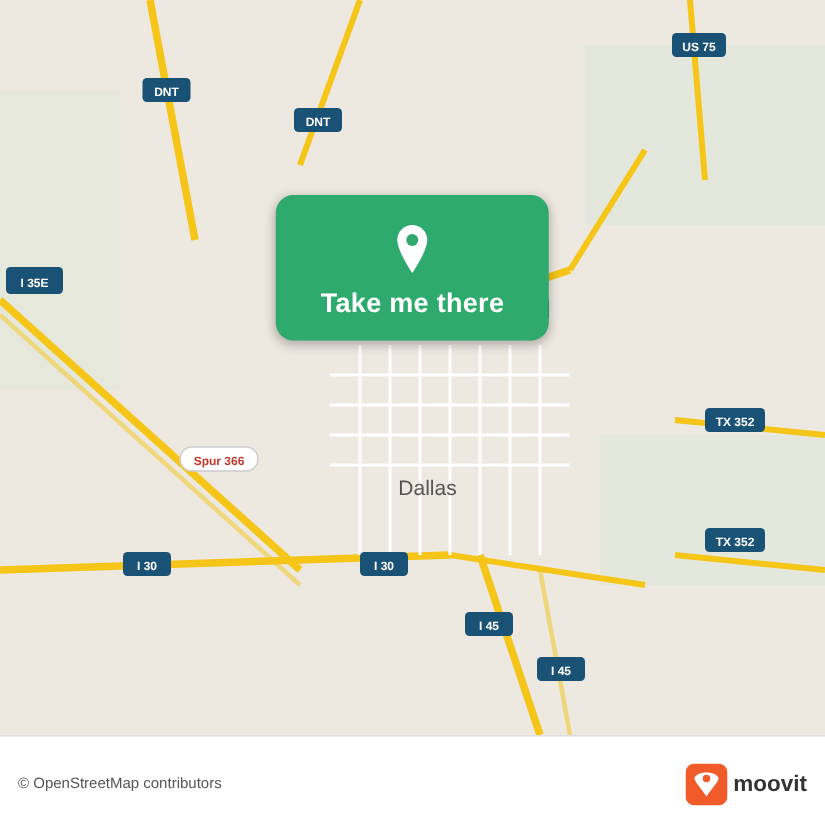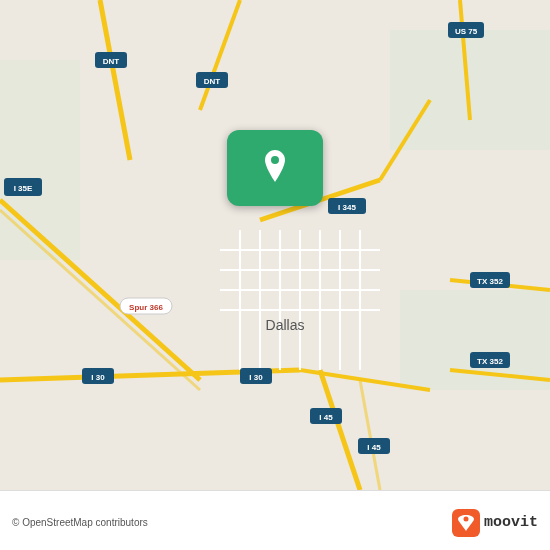--- a/index.html
+++ b/index.html
@@ -83,21 +83,20 @@
       color: #222;
       font-weight: 500;
       flex: 3;
       text-align: center;
     }
 
     #moovit-logo {
       display: flex;
       align-items: center;
       gap: 4px;
-      font-family: Liberation Mono, monospace;
     }
 
     #moovit-icon {
       width: 28px;
       height: 28px;
     }
 
     #moovit-text {
       font-size: 15px;
       font-weight: 700;
@@ -187,20 +186,21 @@
     <circle cx="248" cy="198" r="6" fill="#e74c3c" stroke="white" stroke-width="2"></circle>
   </svg>
 
   
   <div id="take-me-there-overlay">
     <div id="green-box">
       <svg id="location-pin" viewBox="0 0 36 36" xmlns="http://www.w3.org/2000/svg">
         <path d="M18 2C12.48 2 8 6.48 8 12c0 7.5 10 22 10 22s10-14.5 10-22c0-5.52-4.48-10-10-10z" fill="white"></path>
         <circle cx="18" cy="12" r="4" fill="#2eaa6e"></circle>
       </svg>
+      <span id="take-me-there-label">Take me there</span>
     </div>
   </div>
 </div>
 
 <div id="bottom-bar">
   <span id="copyright-text">© OpenStreetMap contributors</span>
   <div id="moovit-logo">
     <svg id="moovit-icon" viewBox="0 0 28 28" xmlns="http://www.w3.org/2000/svg">
       <rect width="28" height="28" rx="6" fill="#f15a29"></rect>
       <path d="M14 22 C10 16, 6 12, 6 10 C6 7.8 9.6 6 14 6 C18.4 6 22 7.8 22 10 C22 12 18 16 14 22Z" fill="white"></path>

